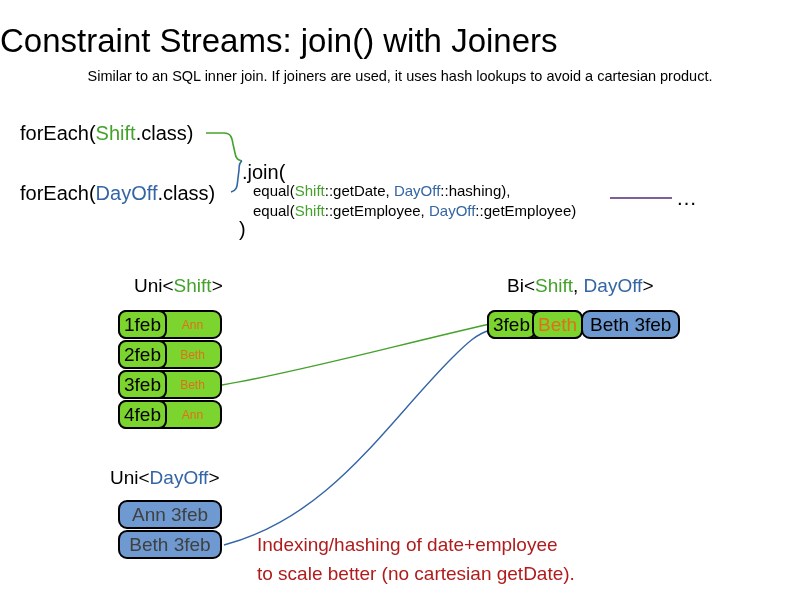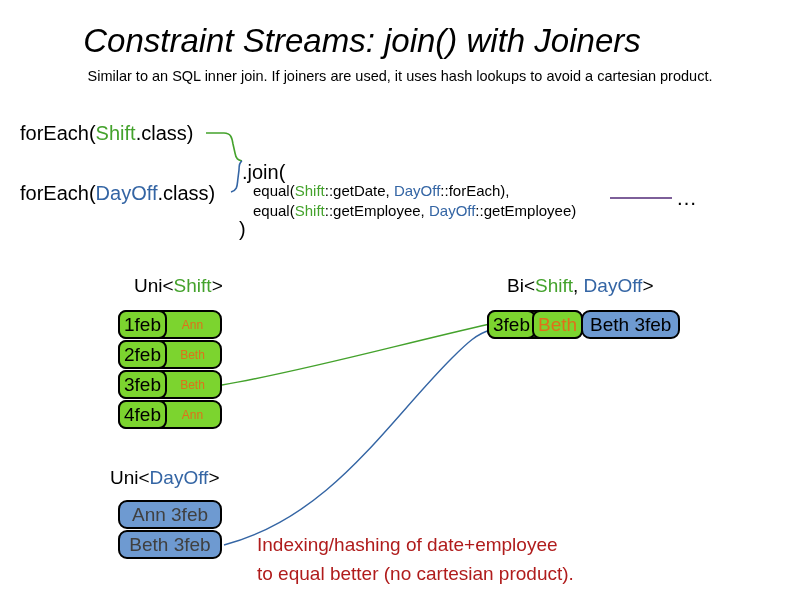--- a/index.html
+++ b/index.html
@@ -18,23 +18,22 @@
     font-family: "Liberation Sans", sans-serif;
     background:#ffffff;
     position:relative;
     overflow:hidden;
     color:var(--ink);
   }
   .abs { position:absolute; }
 
   .title {
     top:20px; left:0; width:724px;
-    text-align:center;
     font-size:33px; line-height:42px;
-    color:#000; white-space:nowrap;font-style:italic;
+    color:#000; white-space:nowrap;
   }
   .subtitle {
     top:66px; left:0; width:800px;
     text-align:center;
     font-size:14.5px; line-height:20px;
     color:#000; white-space:nowrap;
   }
 
   .code-lg { font-size:20px; line-height:24px; white-space:nowrap; color:#000; }
   .code-sm { font-size:15px; line-height:19px; white-space:nowrap; color:#000; }
@@ -114,21 +113,21 @@
 
   <div class="abs title">Constraint Streams: join() with Joiners</div>
   <div class="abs subtitle">Similar to an SQL inner join. If joiners are used, it uses hash lookups to avoid a cartesian product.</div>
 
   <div class="abs code-lg" style="left:20px; top:121px;"><span>forEach(</span><span class="t-green">Shift</span><span>.class)</span></div>
 
   <div class="abs code-lg" style="left:20px; top:181px;"><span>forEach(</span><span class="t-blue">DayOff</span><span>.class)</span></div>
 
   <div class="abs code-lg" style="left:242px; top:152px;margin-top:8px;">.join(</div>
 
-  <div class="abs code-sm" style="left:253px; top:181px;"><span>equal(</span><span class="t-green">Shift</span><span>::getDate, </span><span class="t-blue">DayOff</span><span>::forEach),</span></div>
+  <div class="abs code-sm" style="left:253px; top:181px;"><span>equal(</span><span class="t-green">Shift</span><span>::getDate, </span><span class="t-blue">DayOff</span><span>::hashing),</span></div>
 
   <div class="abs code-sm" style="left:253px; top:201px;"><span>equal(</span><span class="t-green">Shift</span><span>::getEmployee, </span><span class="t-blue">DayOff</span><span>::getEmployee)</span></div>
 
   <div class="abs code-lg" style="left:239px; top:217px;">)</div>
 
   <div class="abs ellipsis">…</div>
 
   <div class="abs tbl-label" style="left:118px; top:274px;margin-left:16px;"><span>Uni&lt;</span><span class="t-green">Shift</span><span>&gt;</span></div>
 
   <div class="abs shift-table">
@@ -162,16 +161,16 @@
   <div class="abs bi-row">
     <div class="bi-green">
       <div class="cell-box">3feb</div>
       <div class="cell-box orange">Beth</div>
     </div>
     <div class="bi-blue">Beth 3feb</div>
   </div>
 
   <div class="abs note">
     <div>Indexing/hashing of date+employee</div>
-    <div>to equal better (no cartesian product).</div>
+    <div>to scale better (no cartesian getDate).</div>
   </div>
 
 </div>
 
 </body></html>

